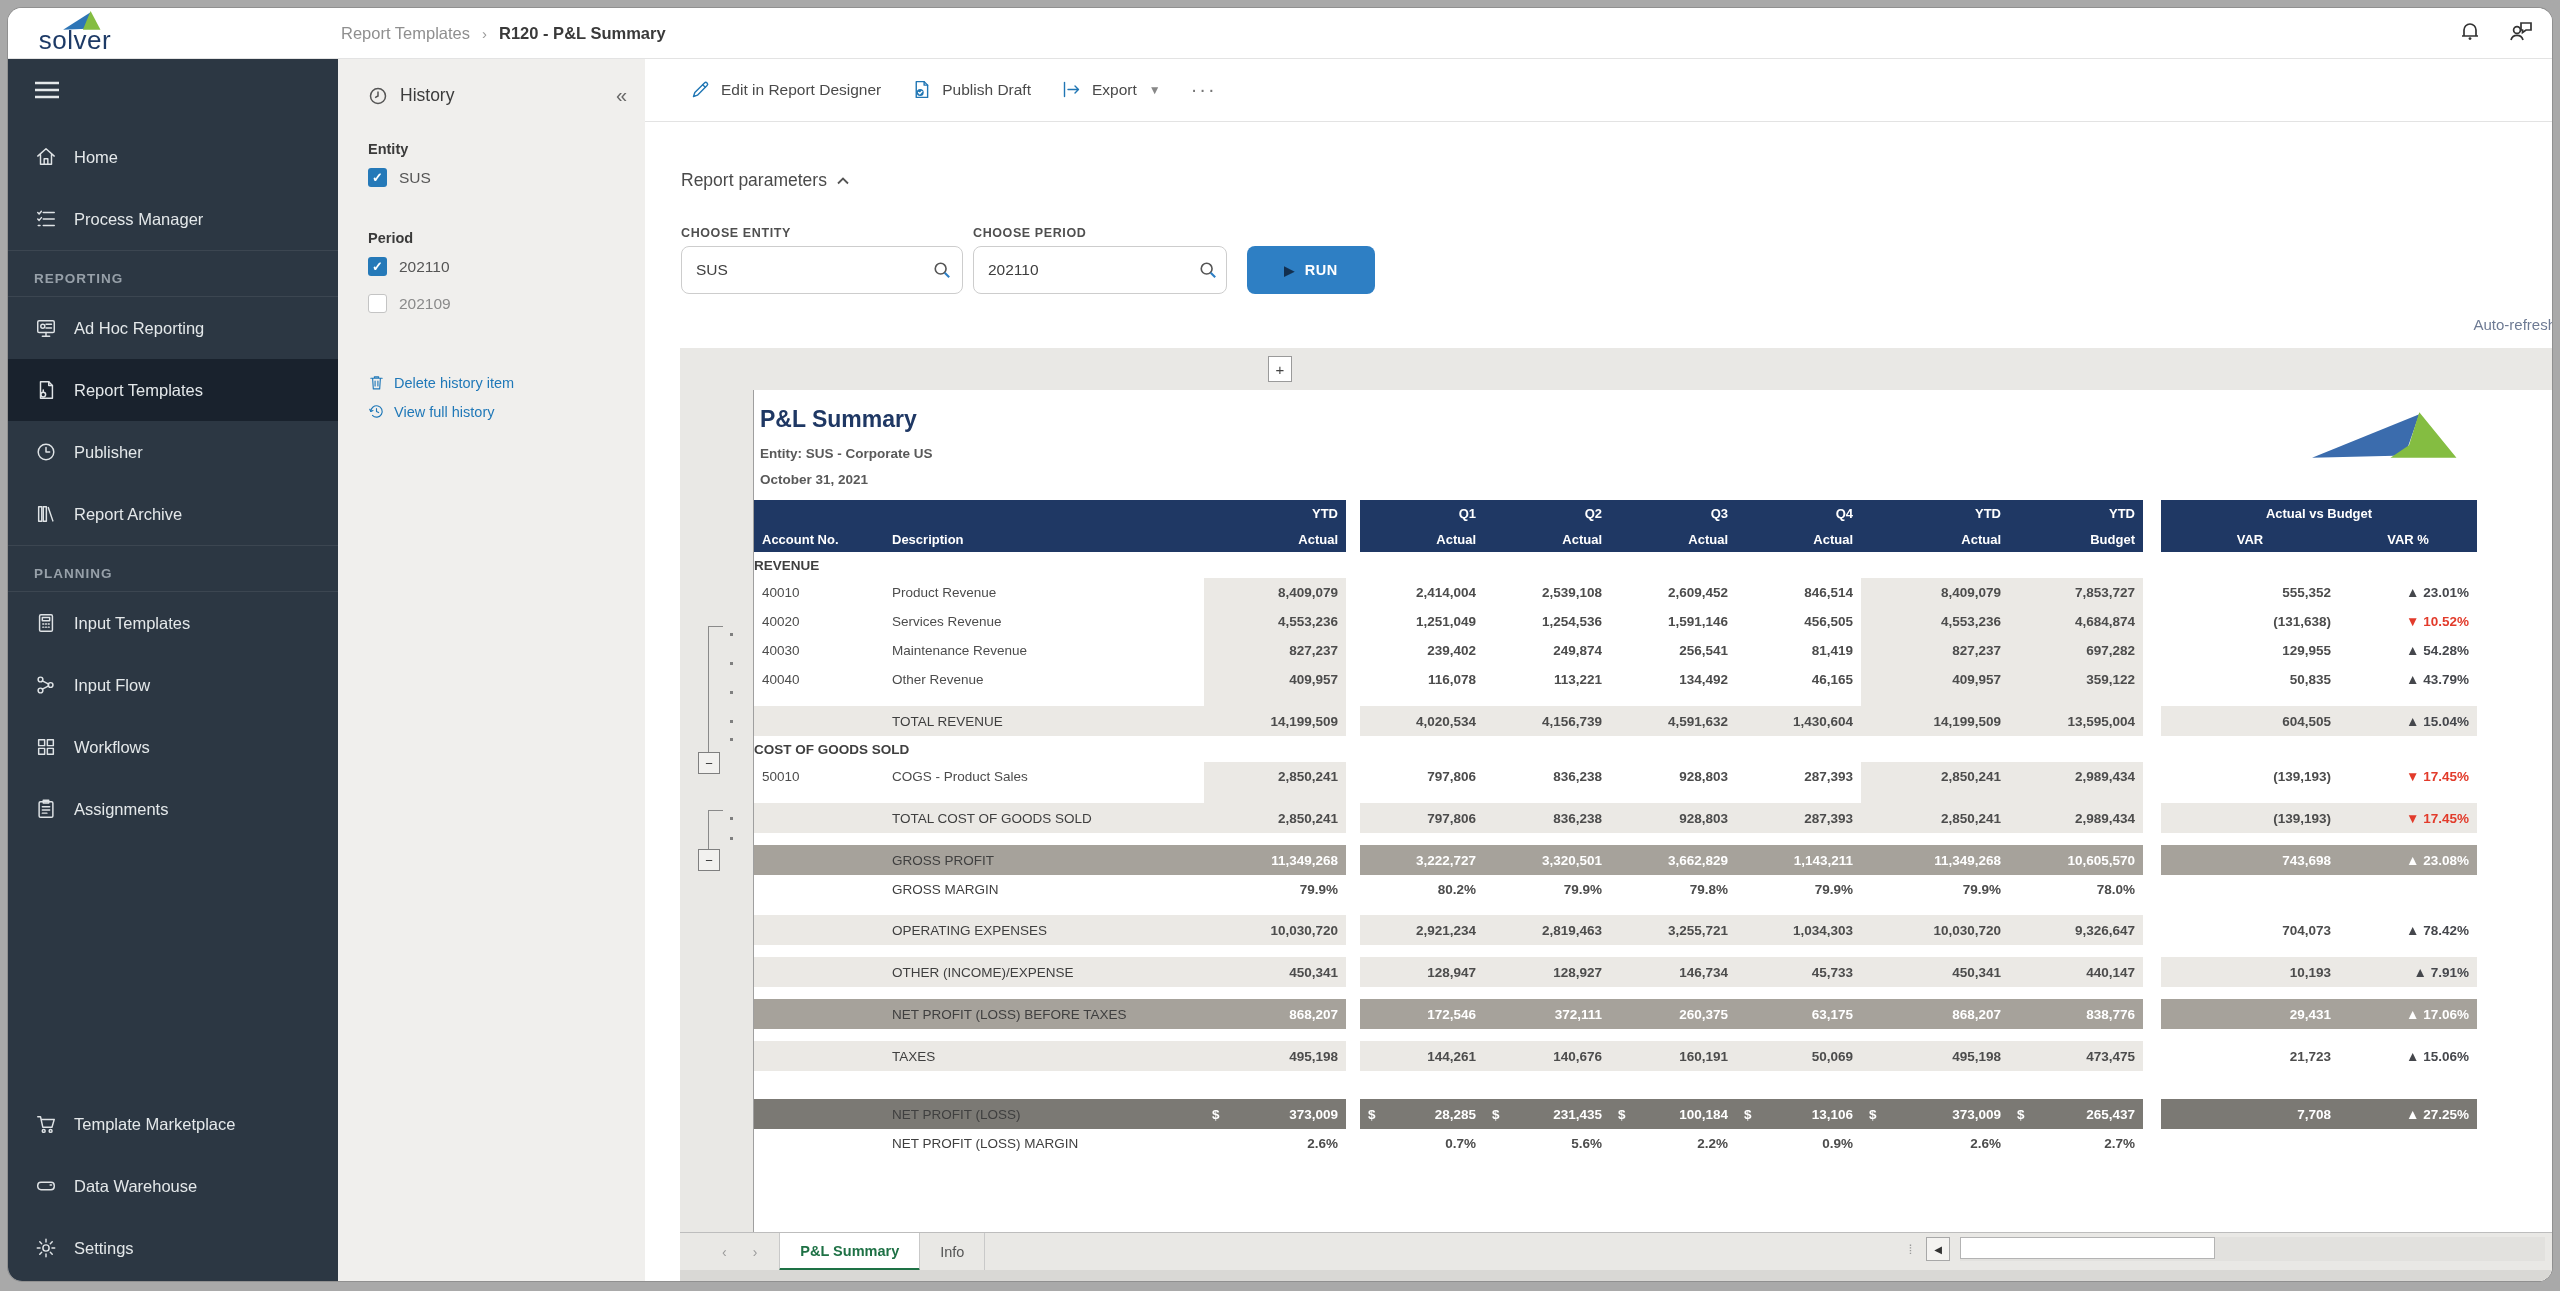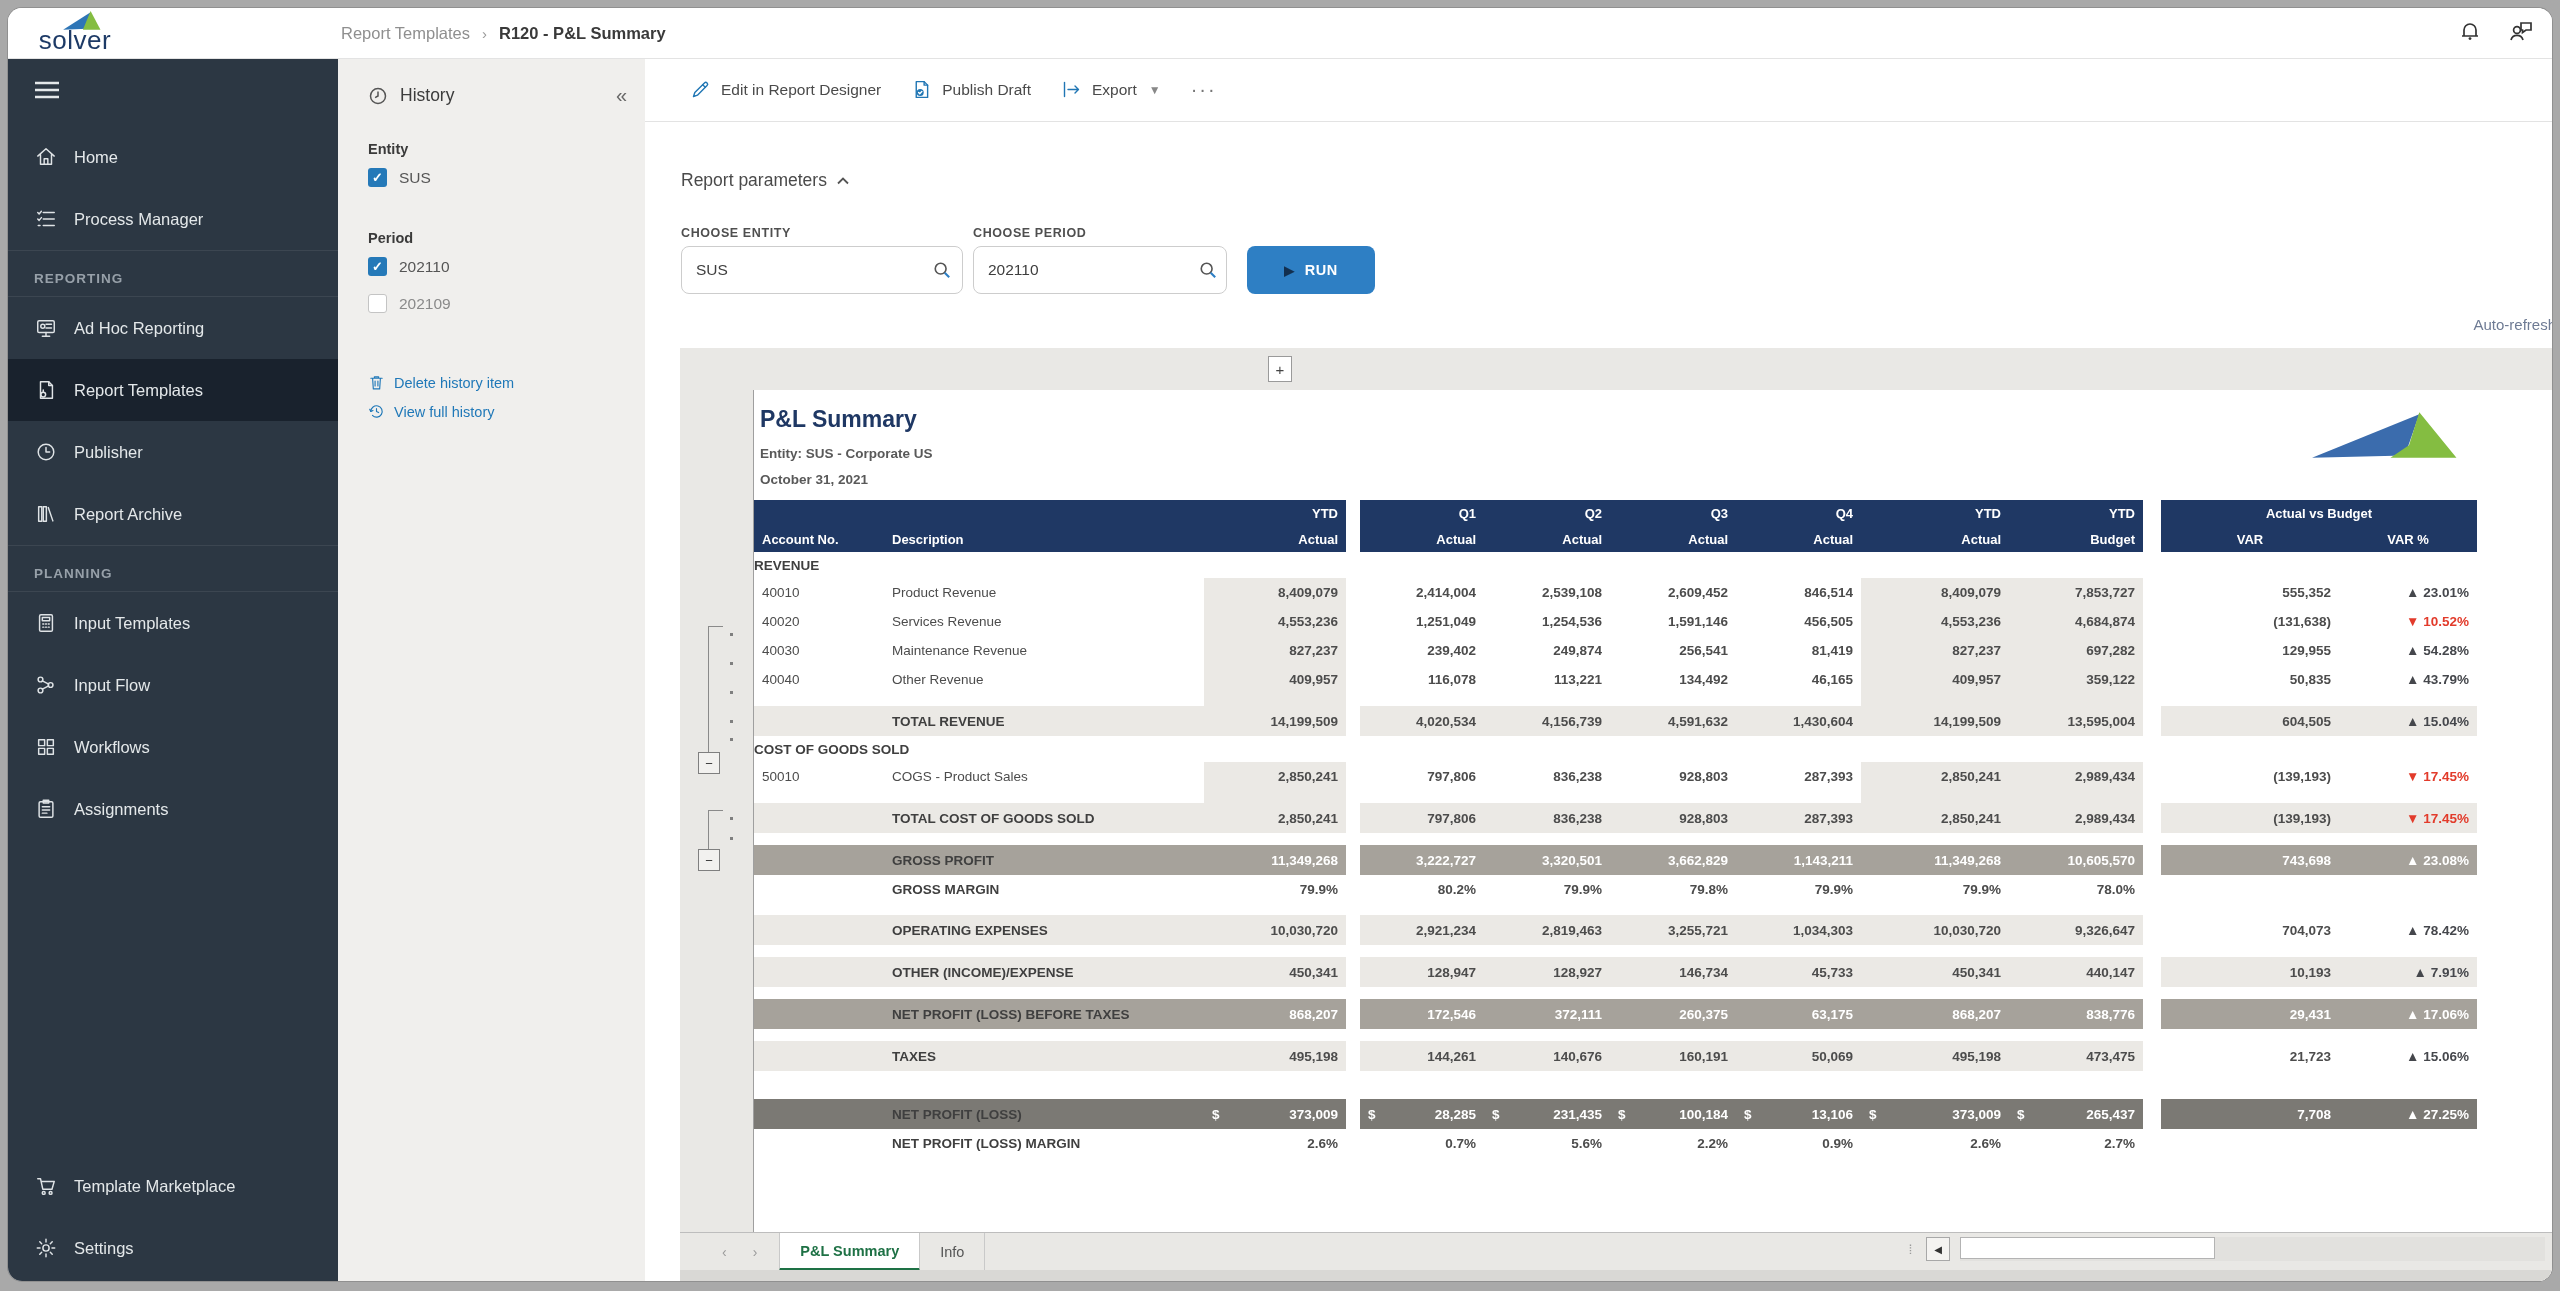--- a/index.html
+++ b/index.html
@@ -73,21 +73,21 @@
   .grid{position:absolute;left:0px;top:110px;}
   .grow{display:flex;}
   .cell{box-sizing:border-box;overflow:hidden;white-space:nowrap;font-size:13.5px;color:#4c4c4c;display:flex;align-items:center;}
   .num{justify-content:flex-end;padding-right:8px;font-weight:bold;}
   .txt{padding-left:8px;}
   .hcell{background:#1f3864;color:#fff;font-weight:bold;font-size:13px;}
   .hgap{background:#fff;}
   .shade{background:#ebe9e5;}
   .band{background:#a6a29b;color:#fff;}
   .bandd{background:#7b7974;color:#fff;}
-  .bold{font-weight:bold;color:#3f3f3f;}
+  .bold{font-weight:normal;color:#3f3f3f;}
   .section-label{font-weight:bold;color:#3f3f3f;font-size:13.5px;}
   .varp-up{color:#45474c;}
   .varp-down{color:#e23b2b;}
   .varp-white{color:#fff;text-align:center;}
   .dollar{justify-content:space-between;padding-left:8px;}
 
   
   .bracket{position:absolute;border-left:1px solid #8a8a8a;border-top:1px solid #8a8a8a;width:14px;}
   .minusbox{position:absolute;width:20px;height:20px;background:#f2f1ef;border:1px solid #7f7f7f;display:flex;align-items:center;justify-content:center;font-size:13px;color:#333;cursor:pointer;}
   .odot{position:absolute;width:3px;height:3px;background:#7f7f7f;}
@@ -269,20 +269,29 @@
     <div class="sidebar-bottom" id="sidebar-bottom">
         <div class="nav-item">
           <span class="ni-icon">
             <svg width="22" height="22" viewBox="0 0 24 24" fill="none" stroke="#dfe3e6" stroke-width="1.6" stroke-linecap="round" stroke-linejoin="round">
               <path d="M3 4 H6 L8.5 15.5 H18.5 L21 7 H6.8"></path>
               <circle cx="9.5" cy="19.5" r="1.6"></circle>
               <circle cx="17" cy="19.5" r="1.6"></circle>
             </svg>
           </span>
           <span>Template Marketplace</span>
+        </div>
+        <div class="nav-item">
+          <span class="ni-icon">
+            <svg width="22" height="22" viewBox="0 0 24 24" fill="none" stroke="#dfe3e6" stroke-width="1.6" stroke-linecap="round" stroke-linejoin="round">
+              <rect x="3" y="8" width="18" height="8" rx="3.5"></rect>
+              <path d="M16.5 11 H18"></path>
+            </svg>
+          </span>
+          <span>Data Warehouse</span>
         </div>
         <div class="nav-item">
           <span class="ni-icon">
             <svg width="22" height="22" viewBox="0 0 24 24" fill="none" stroke="#dfe3e6" stroke-width="1.6" stroke-linecap="round" stroke-linejoin="round">
               <circle cx="12" cy="12" r="3.4"></circle>
               <path d="M12 2.5 V5.5 M12 18.5 V21.5 M2.5 12 H5.5 M18.5 12 H21.5 M5.2 5.2 L7.3 7.3 M16.7 16.7 L18.8 18.8 M18.8 5.2 L16.7 7.3 M7.3 16.7 L5.2 18.8"></path>
             </svg>
           </span>
           <span>Settings</span>
         </div>

